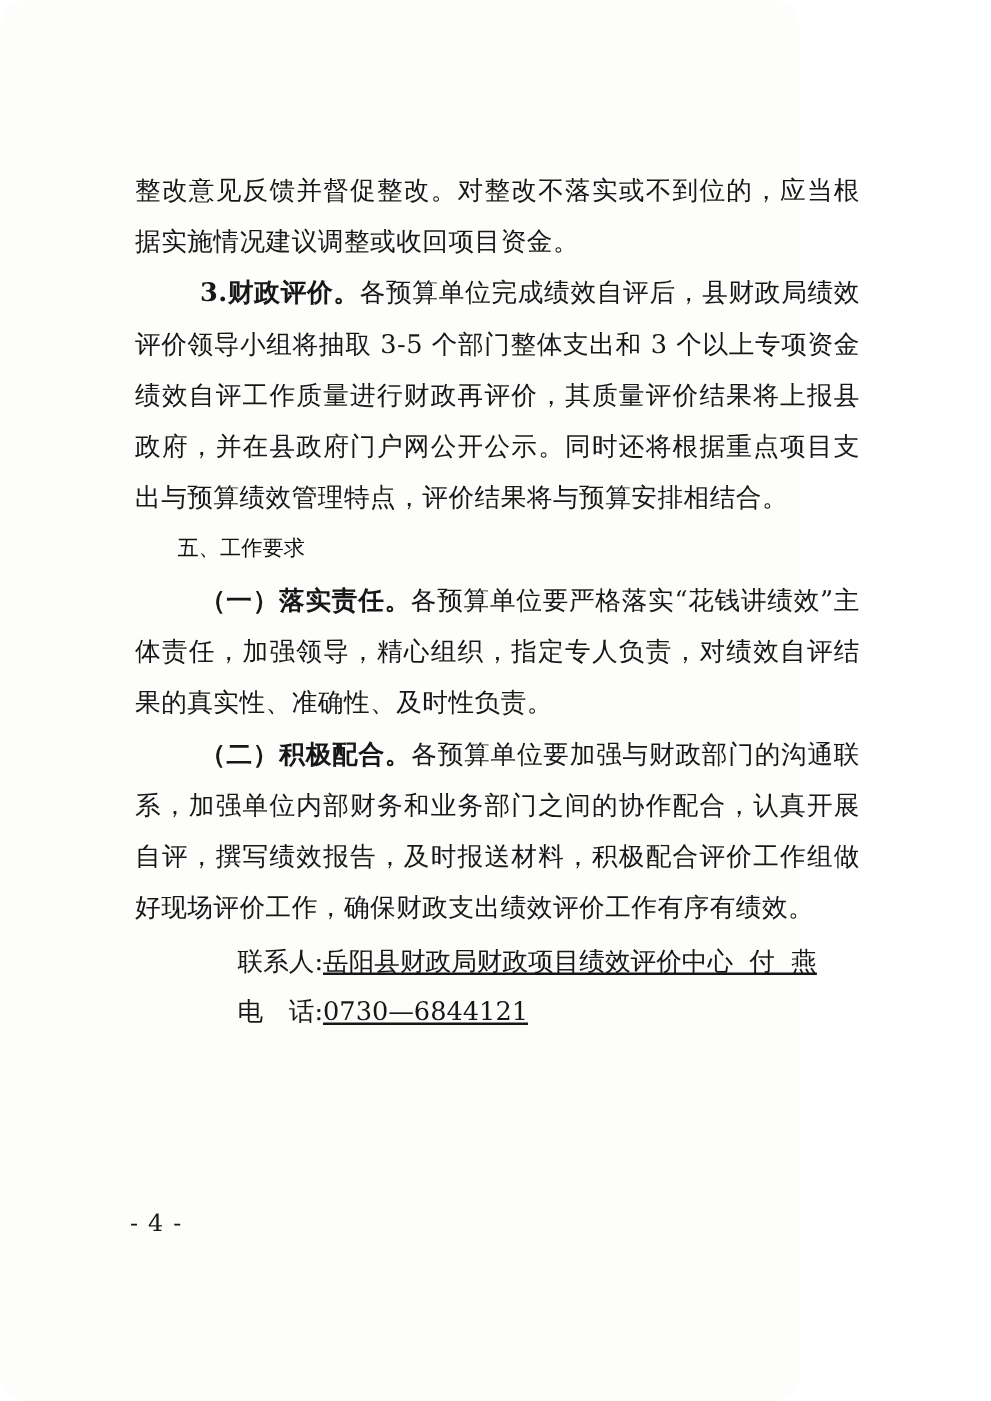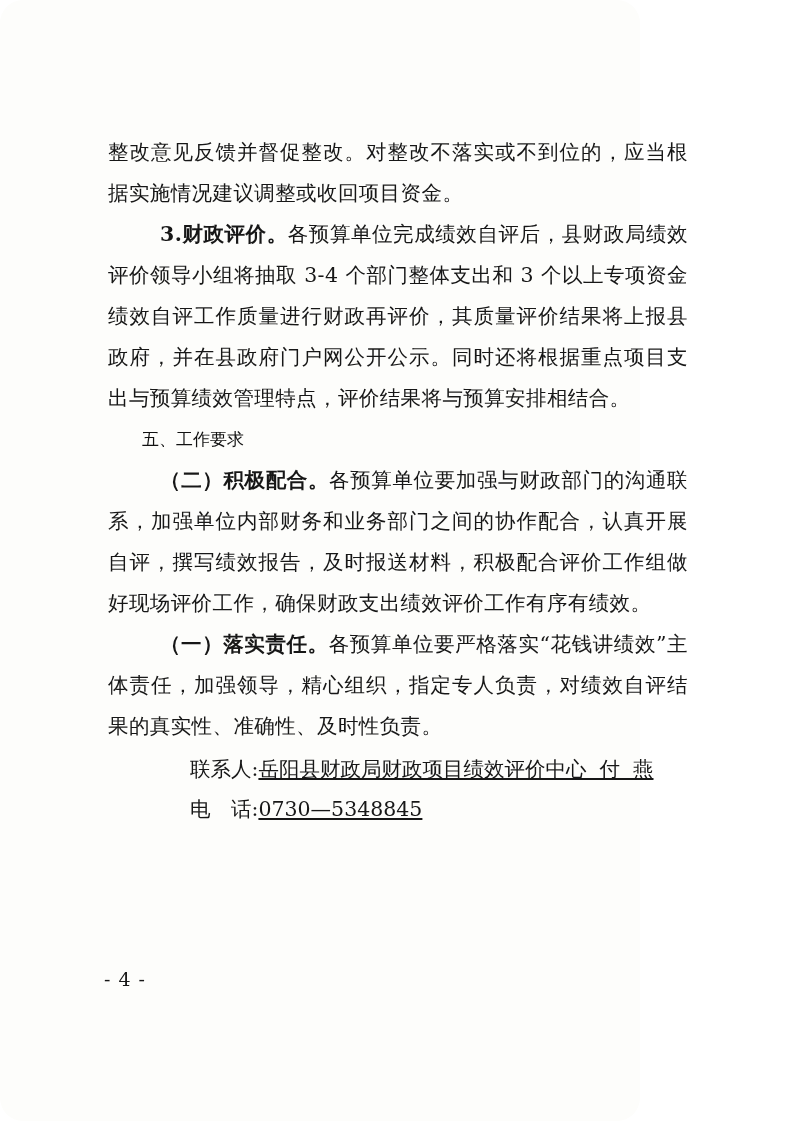--- a/index.html
+++ b/index.html
@@ -84,31 +84,31 @@
 </style>
 </head>
 <body>
 
 <div class="page">
 
   <div class="content">
 
     <p class="para">整改意见反馈并督促整改。对整改不落实或不到位的，应当根据实施情况建议调整或收回项目资金。</p>
 
-    <p class="para indent"><span class="b">3.财政评价。</span><span>各预算单位完成绩效自评后，县财政局绩效评价领导小组将抽取 3-4 个部门整体支出和 3 个以上专项资金绩效自评工作质量进行财政再评价，其质量评价结果将上报县政府，并在县政府门户网公开公示。同时还将根据重点项目支出与预算绩效管理特点，评价结果将与预算安排相结合。</span></p>
+    <p class="para indent"><span class="b">3.财政评价。</span><span>各预算单位完成绩效自评后，县财政局绩效评价领导小组将抽取 3-5 个部门整体支出和 3 个以上专项资金绩效自评工作质量进行财政再评价，其质量评价结果将上报县政府，并在县政府门户网公开公示。同时还将根据重点项目支出与预算绩效管理特点，评价结果将与预算安排相结合。</span></p>
 
 
     <p class="heading">五、工作要求</p>
 
+    <p class="para indent"><span class="b">（一）落实责任。</span><span>各预算单位要严格落实“花钱讲绩效”主体责任，加强领导，精心组织，指定专人负责，对绩效自评结果的真实性、准确性、及时性负责。</span></p>
+
     <p class="para indent"><span class="b">（二）积极配合。</span><span>各预算单位要加强与财政部门的沟通联系，加强单位内部财务和业务部门之间的协作配合，认真开展自评，撰写绩效报告，及时报送材料，积极配合评价工作组做好现场评价工作，确保财政支出绩效评价工作有序有绩效。</span></p>
-
-    <p class="para indent"><span class="b">（一）落实责任。</span><span>各预算单位要严格落实“花钱讲绩效”主体责任，加强领导，精心组织，指定专人负责，对绩效自评结果的真实性、准确性、及时性负责。</span></p>
 
     <div class="contact-block">
       <p class="contact-line"><span class="lbl">联系人:</span><span>岳阳县财政局财政项目绩效评价中心  付  燕</span></p>
-      <p class="contact-line"><span class="lbl">电　话:</span><span class="num">0730—5348845</span></p>
+      <p class="contact-line"><span class="lbl">电　话:</span><span class="num">0730—6844121</span></p>
     </div>
 
   </div>
 
   <div class="pagenum">- 4 -</div>
 
 </div>
 
 </body></html>

